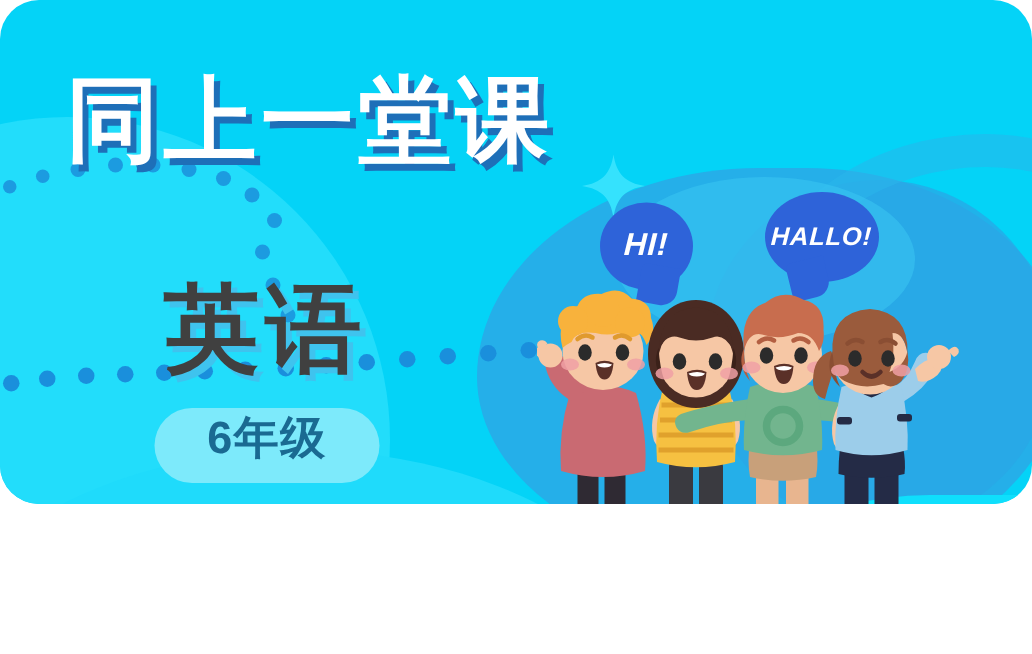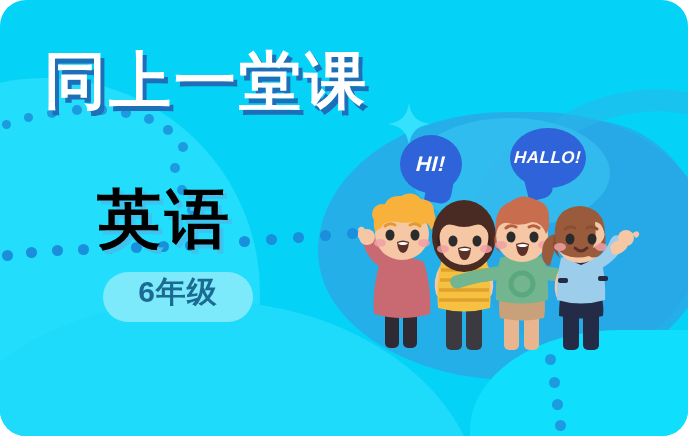--- a/index.html
+++ b/index.html
@@ -10,21 +10,21 @@
   body {
     width: 688px;
     height: 436px;
     overflow: hidden;
     font-family: "Liberation Sans", sans-serif;
   }
 
   #banner {
     position: relative;
     width: 688px;
-    height: 436px;
+    height: 336px;
     border-radius: 26px;
     overflow: hidden;
     background: #04D3F7;
   }
 
   
   .bg-layer { position: absolute; inset: 0; }
 
   .blob-left-circle {
     position: absolute;
@@ -122,26 +122,26 @@
     font-weight: bold;
     letter-spacing: 3px;
     color: #ffffff;
     text-shadow: 4px 5px 0 #1E6FB8;
     white-space: nowrap;
     line-height: 1.05;
   }
 
   .subject {
     position: absolute;
-    left: 97px;
+    left: 109px;
     top: 186px;
     font-size: 64px;
     font-weight: bold;
     letter-spacing: 4px;
-    color: #000000;
+    color: #404040;
     text-shadow: 4px 4px 0 #3FC3EE;
     white-space: nowrap;
     line-height: 1.05;
   }
 
   .grade-badge {
     position: absolute;
     left: 103px;
     top: 272px;
     width: 150px;

